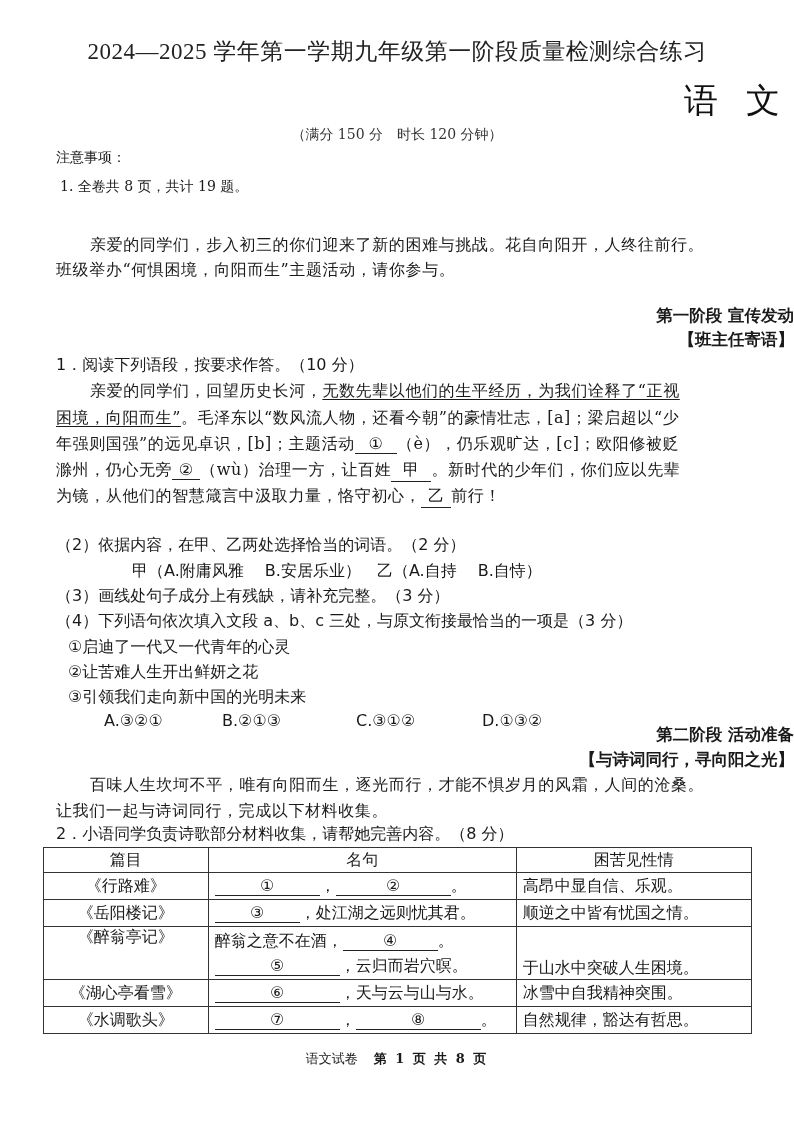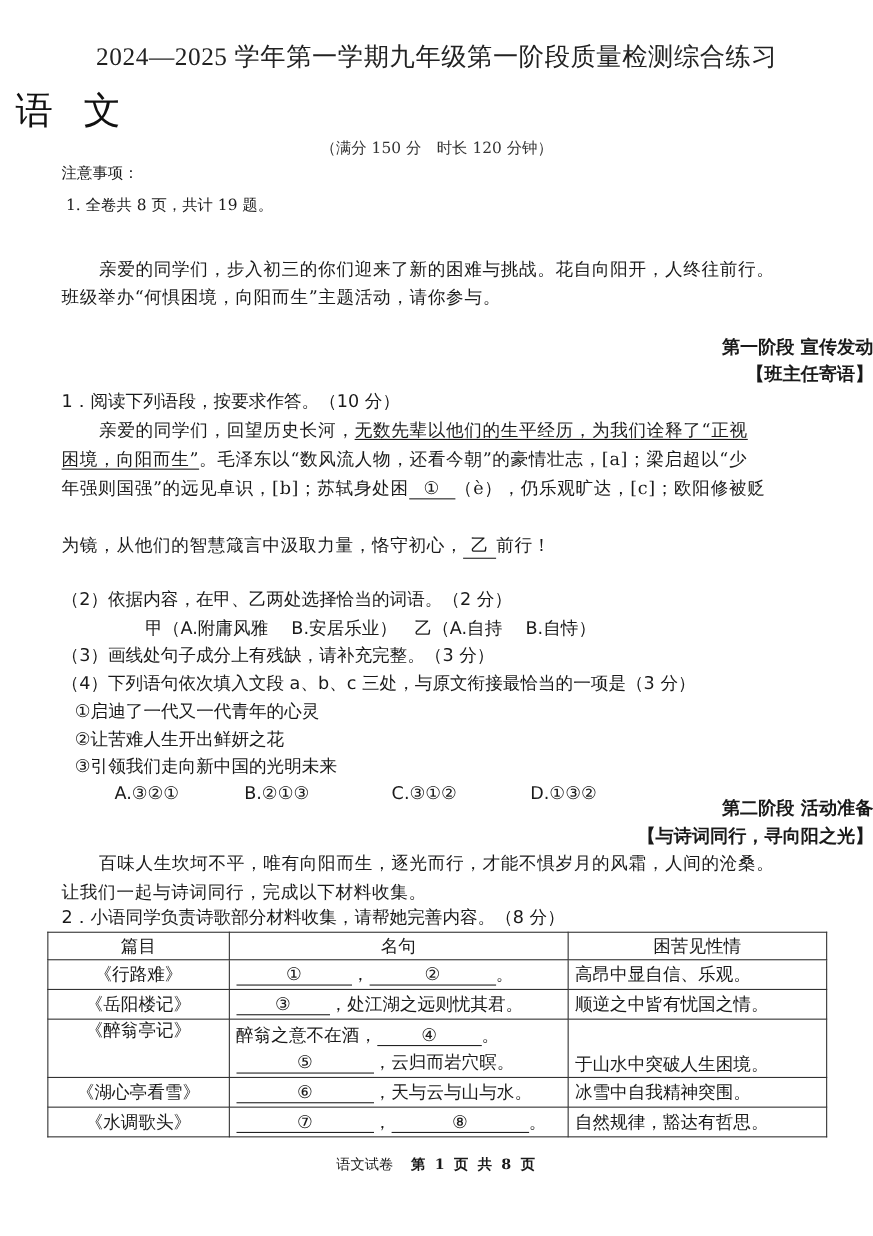--- a/index.html
+++ b/index.html
@@ -1,21 +1,21 @@
 <!DOCTYPE html>
 <html><head>
 <meta charset="utf-8">
 <style>
   html, body { margin:0; padding:0; background:#ffffff; }
   body { width:794px; height:1124px; position:relative; overflow:hidden; color:#1a1a1a;
          font-family:"DejaVu Serif","Liberation Serif",serif; }
   .page { position:absolute; left:0; top:0; width:734px; height:1124px; }
   .exam-title { position:absolute; top:36px; left:0; width:794px; text-align:center;
                 font-size:23px; letter-spacing:0.5px; color:#222; font-family:"Liberation Serif","DejaVu Serif",serif; }
-  .subject { position:absolute; top:78px; left:0; width:794px; text-align:left;
+  .subject { position:absolute; top:78px; left:0; width:794px; text-align:right;
              font-size:34px; color:#111; }
   .subject span { display:inline-block; margin:0 14px; }
   .score-info { position:absolute; top:126px; left:0; width:794px; text-align:center; font-size:14px; color:#333; }
   .line { position:absolute; left:56px; font-size:15px; white-space:nowrap; }
   .notes-head { top:149px; font-size:14px;text-align:center; }
   .note1 { top:178px; font-size:14px; left:60px; }
   .note2 { top:207px; font-size:14px; left:60px; }
   .para { font-size:16px; letter-spacing:0.6px; }
   .indent { left:90px; }
   .section-title { position:absolute; left:0; width:794px; text-align:right; font-weight:bold;
@@ -56,21 +56,24 @@
 
   <div class="q-line" style="top:355px; left:56px;">1．阅读下列语段，按要求作答。（10 分）</div>
 
   <div class="line para indent" style="top:381px;">
     <span>亲爱的同学们，回望历史长河，</span><span class="u">无数先辈以他们的生平经历，为我们诠释了“正视</span>
   </div>
   <div class="line para" style="top:408px;">
     <span class="u">困境，向阳而生”</span><span>。毛泽东以“数风流人物，还看今朝”的豪情壮志，[a]；梁启超以“少</span>
   </div>
   <div class="line para" style="top:434px;">
-    <span>年强则国强”的远见卓识，[b]；苏轼身处困</span><span class="blank" style="width:42px;">①</span><span>（è），仍乐观旷达，[c]；欧阳修被贬</span>
+    <span>年强则国强”的远见卓识，[b]；主题活动</span><span class="blank" style="width:42px;">①</span><span>（è），仍乐观旷达，[c]；欧阳修被贬</span>
+  </div>
+  <div class="line para" style="top:460px;">
+    <span>滁州，仍心无旁</span><span class="blank" style="width:28px;">②</span><span>（wù）治理一方，让百姓</span><span class="blank" style="width:40px;">甲</span><span>。新时代的少年们，你们应以先辈</span>
   </div>
   <div class="line para" style="top:486px;">
     <span>为镜，从他们的智慧箴言中汲取力量，恪守初心，</span><span class="blank" style="width:30px;">乙</span><span>前行！</span>
   </div>
 
   <div class="q-line" style="top:535px; left:56px;">（2）依据内容，在甲、乙两处选择恰当的词语。（2 分）</div>
   <div class="q-line" style="top:561px; left:132px;">甲（A.附庸风雅　 B.安居乐业）　乙（A.自持　 B.自恃）</div>
   <div class="q-line" style="top:586px; left:56px;">（3）画线处句子成分上有残缺，请补充完整。（3 分）</div>
   <div class="q-line" style="top:611px; left:56px;">（4）下列语句依次填入文段 a、b、c 三处，与原文衔接最恰当的一项是（3 分）</div>
   <div class="q-line" style="top:637px; left:68px;">①启迪了一代又一代青年的心灵</div>

